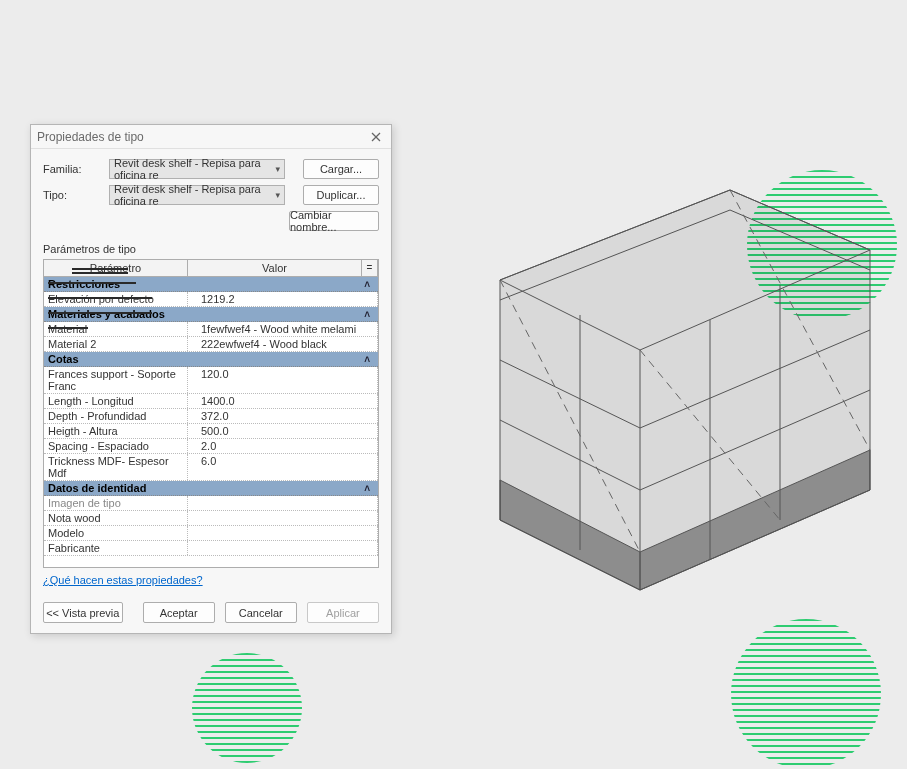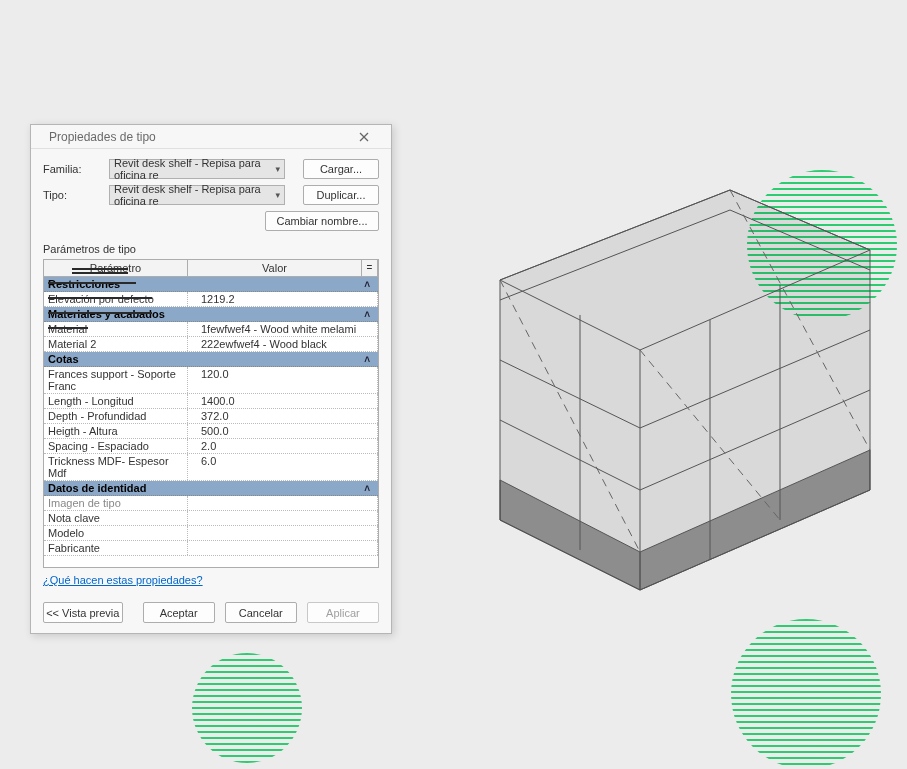--- a/index.html
+++ b/index.html
@@ -61,21 +61,21 @@
     background: #f7f7f7;
     border: 1px solid #b5b5b5;
     box-shadow: 2px 2px 8px rgba(0,0,0,0.15);
     z-index: 5;
     display: flex;
     flex-direction: column;
   }
   .titlebar {
     display:flex; align-items:center;
     height: 24px;
-    padding: 0 18px;
+    padding: 0 6px;
     color: #6a6a6a;
     font-size: 12px;
     border-bottom: 1px solid #e0e0e0;
   }
   .titlebar .title { flex:1; }
   .titlebar .close {
     width:18px; height:18px;
     display:flex; align-items:center; justify-content:center;
     cursor: pointer;
     color:#666;
@@ -275,21 +275,21 @@
       <div class="select">
         <span>Revit desk shelf - Repisa para oficina re</span>
         <span class="chev">▾</span>
       </div>
       <div class="btn">
           <span>Duplicar...</span>
         </div>
     </div>
 
     <div class="form-row only-btn">
-      <div class="btn" style="width:114px">
+      <div class="btn" style="width:90px">
           <span>Cambiar nombre...</span>
         </div>
     </div>
 
     <div class="params-label">Parámetros de tipo</div>
 
     <div class="table-wrap" style="position:relative;">
       <div class="thead">
         <div class="th col-name">Parámetro</div>
         <div class="th col-value">Valor</div>
@@ -350,21 +350,21 @@
 
         <div class="section-header">
           <span class="sh-label">Datos de identidad</span>
           <span class="expand">˄</span>
         </div>
         <div class="row">
             <div class="cell name" style="color:#888">Imagen de tipo</div>
             <div class="cell value"></div>
           </div>
         <div class="row">
-            <div class="cell name">Nota clave</div>
+            <div class="cell name">Nota wood</div>
             <div class="cell value"></div>
           </div>
         <div class="row">
             <div class="cell name">Modelo</div>
             <div class="cell value"></div>
           </div>
         <div class="row">
             <div class="cell name">Fabricante</div>
             <div class="cell value"></div>
           </div>

